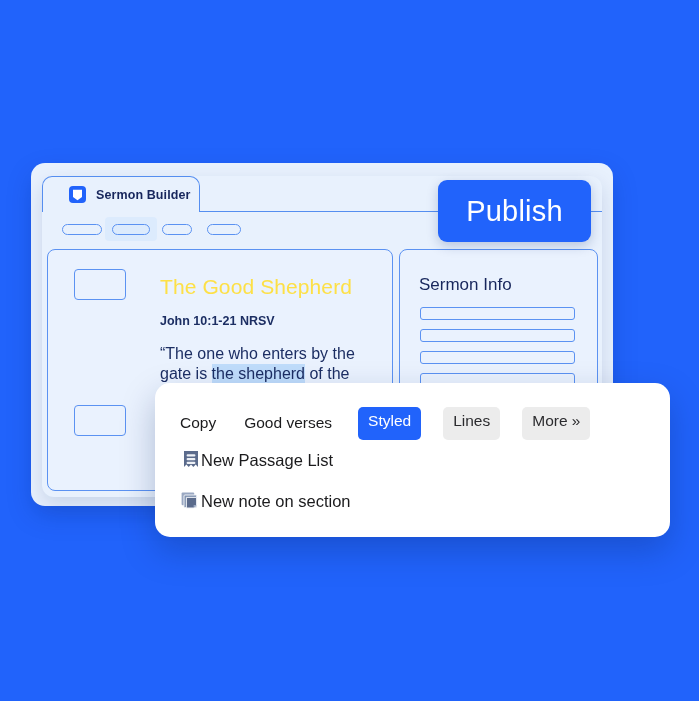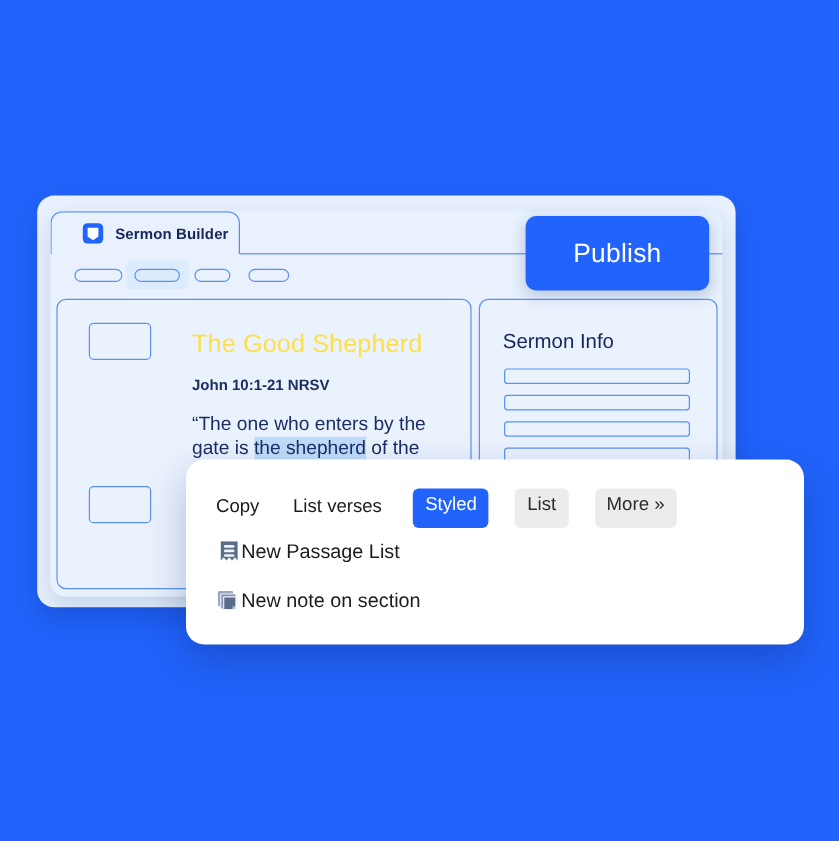--- a/index.html
+++ b/index.html
@@ -210,21 +210,21 @@
     position: absolute;
     left: 438px;
     top: 180px;
     width: 153px;
     height: 62px;
     border: none;
     border-radius: 9px;
     background: #2163fb;
     color: #ffffff;
     font-family: "Liberation Sans", sans-serif;
-    font-size: 22px;
+    font-size: 29px;
     letter-spacing: .2px;
     cursor: pointer;
     box-shadow: 0 4px 12px rgba(10, 40, 110, 0.22);
   }
 
   
   .popup {
     position: absolute;
     left: 155px;
     top: 383px;
@@ -343,23 +343,23 @@
 <div class="field-bar fb2"></div>
 <div class="field-bar fb3"></div>
 <div class="field-bar fb4"></div>
 
 <button class="publish-btn">Publish</button>
 
 <div class="popup">
 
   <div class="popup-toolbar">
     <span class="tb-text first">Copy</span>
-    <span class="tb-text second">List verses</span>
+    <span class="tb-text second">Good verses</span>
     <button class="tb-btn active">Styled</button>
-    <button class="tb-btn">List</button>
+    <button class="tb-btn">Lines</button>
     <button class="tb-btn">More »</button>
   </div>
 
   <div class="menu-item mi-1">
     <span class="mi-icon">
       <svg width="18" height="20" viewBox="0 0 18 20" aria-hidden="true">
         <path d="M2 0 h14 v16 l-2.3 -2.6 l-2.3 2.6 l-2.4 -2.6 l-2.3 2.6 l-2.3 -2.6 L2 16 Z" fill="#5b6b8c"></path>
         <rect x="4.6" y="3.2" width="8.8" height="2.2" rx="1" fill="#eef1f6"></rect>
         <rect x="4.6" y="7.0" width="8.8" height="2.2" rx="1" fill="#eef1f6"></rect>
         <rect x="4.6" y="10.8" width="8.8" height="2.2" rx="1" fill="#eef1f6"></rect>

